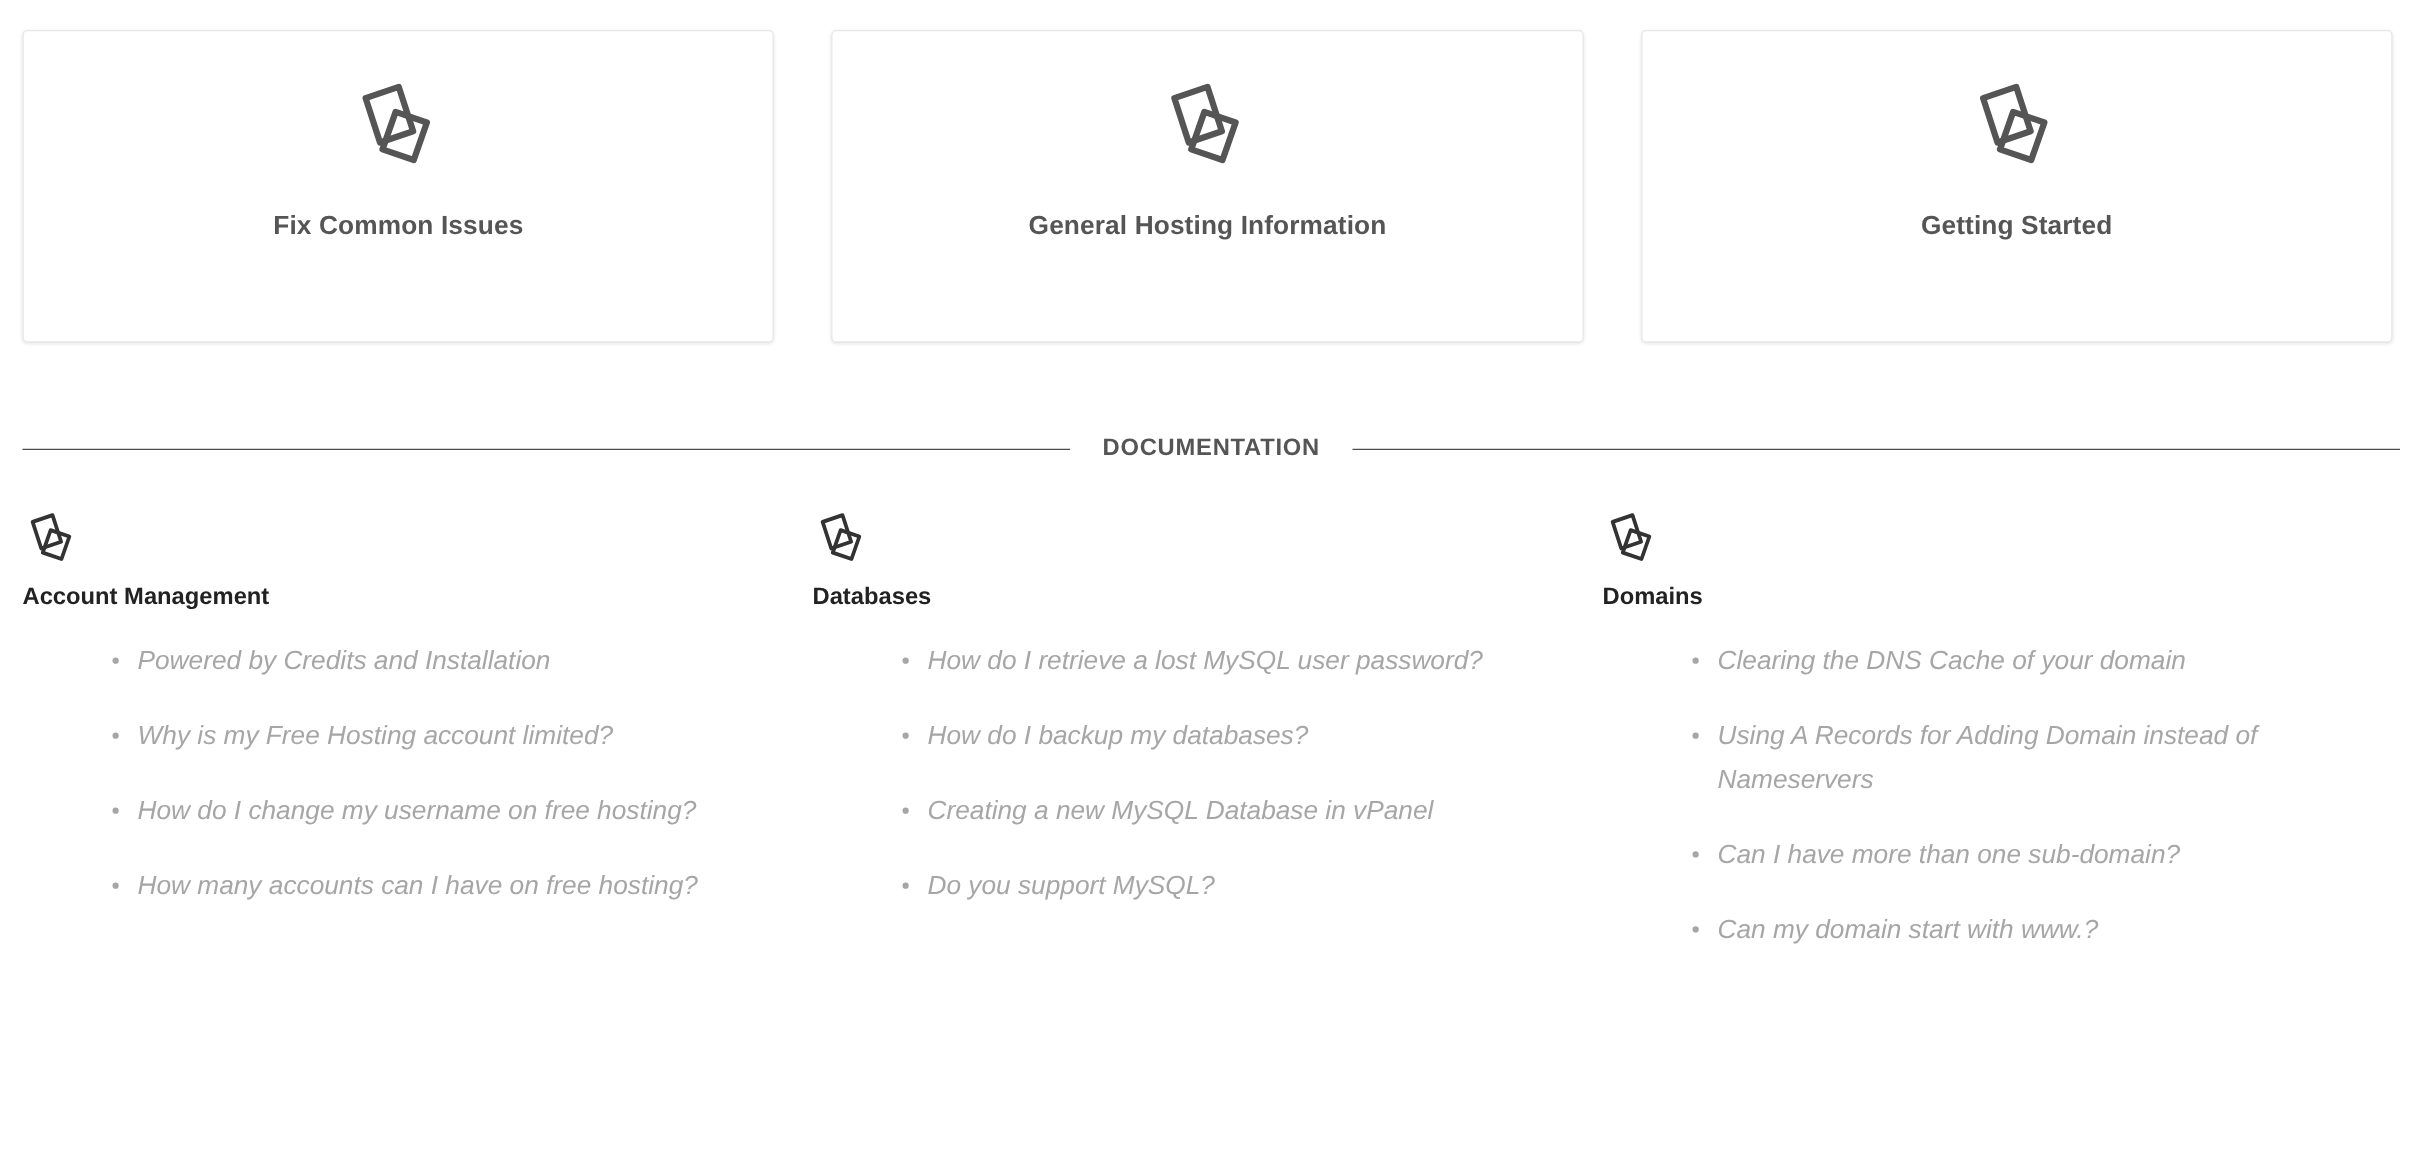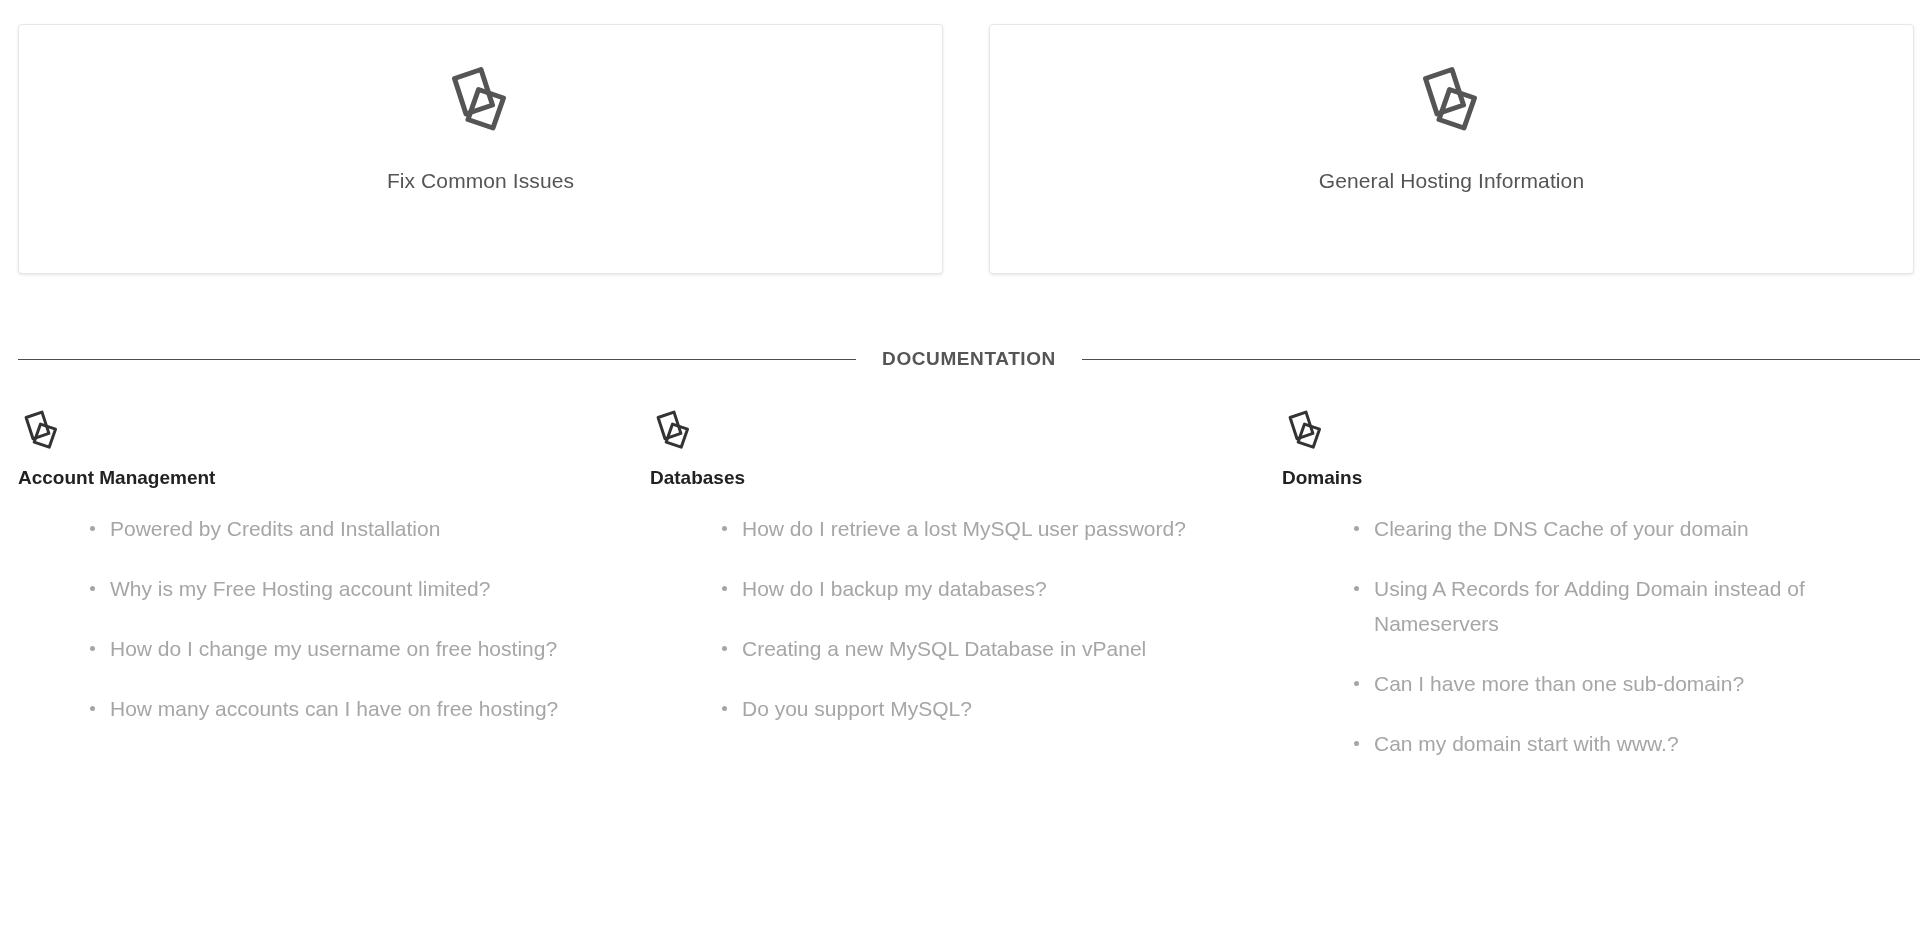--- a/index.html
+++ b/index.html
@@ -37,21 +37,21 @@
   }
   .card-icon {
     margin-top: 36px;
     width: 80px;
     height: 80px;
     display: block;
   }
   .card-title {
     margin-top: 28px;
     font-size: 21px;
-    font-weight: normal;
+    font-weight: bold;
     color: #555555;
     letter-spacing: 0.1px;
     text-align: center;
   }
 
   
   .section-divider {
     display: flex;
     align-items: center;
     margin: 74px 12px 0 18px;
@@ -99,20 +99,21 @@
     padding: 0 0 0 72px;
   }
   .doc-list li {
     position: relative;
     font-size: 21px;
     line-height: 35px;
     color: #a6a6a6;
     margin-bottom: 25px;
     padding-left: 20px;
     cursor: pointer;
+    font-style: italic;
   }
   .doc-list li::before {
     content: "";
     position: absolute;
     left: 0;
     top: 15px;
     width: 5px;
     height: 5px;
     border-radius: 50%;
     background: #a6a6a6;
@@ -140,20 +141,31 @@
       <svg viewBox="0 0 80 80" width="80" height="80" xmlns="http://www.w3.org/2000/svg">
         <g fill="none" stroke="#555555" stroke-width="5" stroke-linejoin="round">
           <path d="M37.5 28.5 L62.5 37 L52 67 L27 58.5 Z"></path>
           <path d="M13.5 17.5 L40 8.5 L51.5 44 L25 53 Z"></path>
         </g>
       </svg>
     </span>
     <div class="card-title">General Hosting Information</div>
   </div>
 
+  <div class="category-card">
+    <span class="card-icon">
+      <svg viewBox="0 0 80 80" width="80" height="80" xmlns="http://www.w3.org/2000/svg">
+        <g fill="none" stroke="#555555" stroke-width="5" stroke-linejoin="round">
+          <path d="M37.5 28.5 L62.5 37 L52 67 L27 58.5 Z"></path>
+          <path d="M13.5 17.5 L40 8.5 L51.5 44 L25 53 Z"></path>
+        </g>
+      </svg>
+    </span>
+    <div class="card-title">Getting Started</div>
+  </div>
 
 </div>
 
 <div class="section-divider">
   <div class="divider-line"></div>
   <div class="divider-label">DOCUMENTATION</div>
   <div class="divider-line"></div>
 </div>
 
 <div class="doc-columns">

